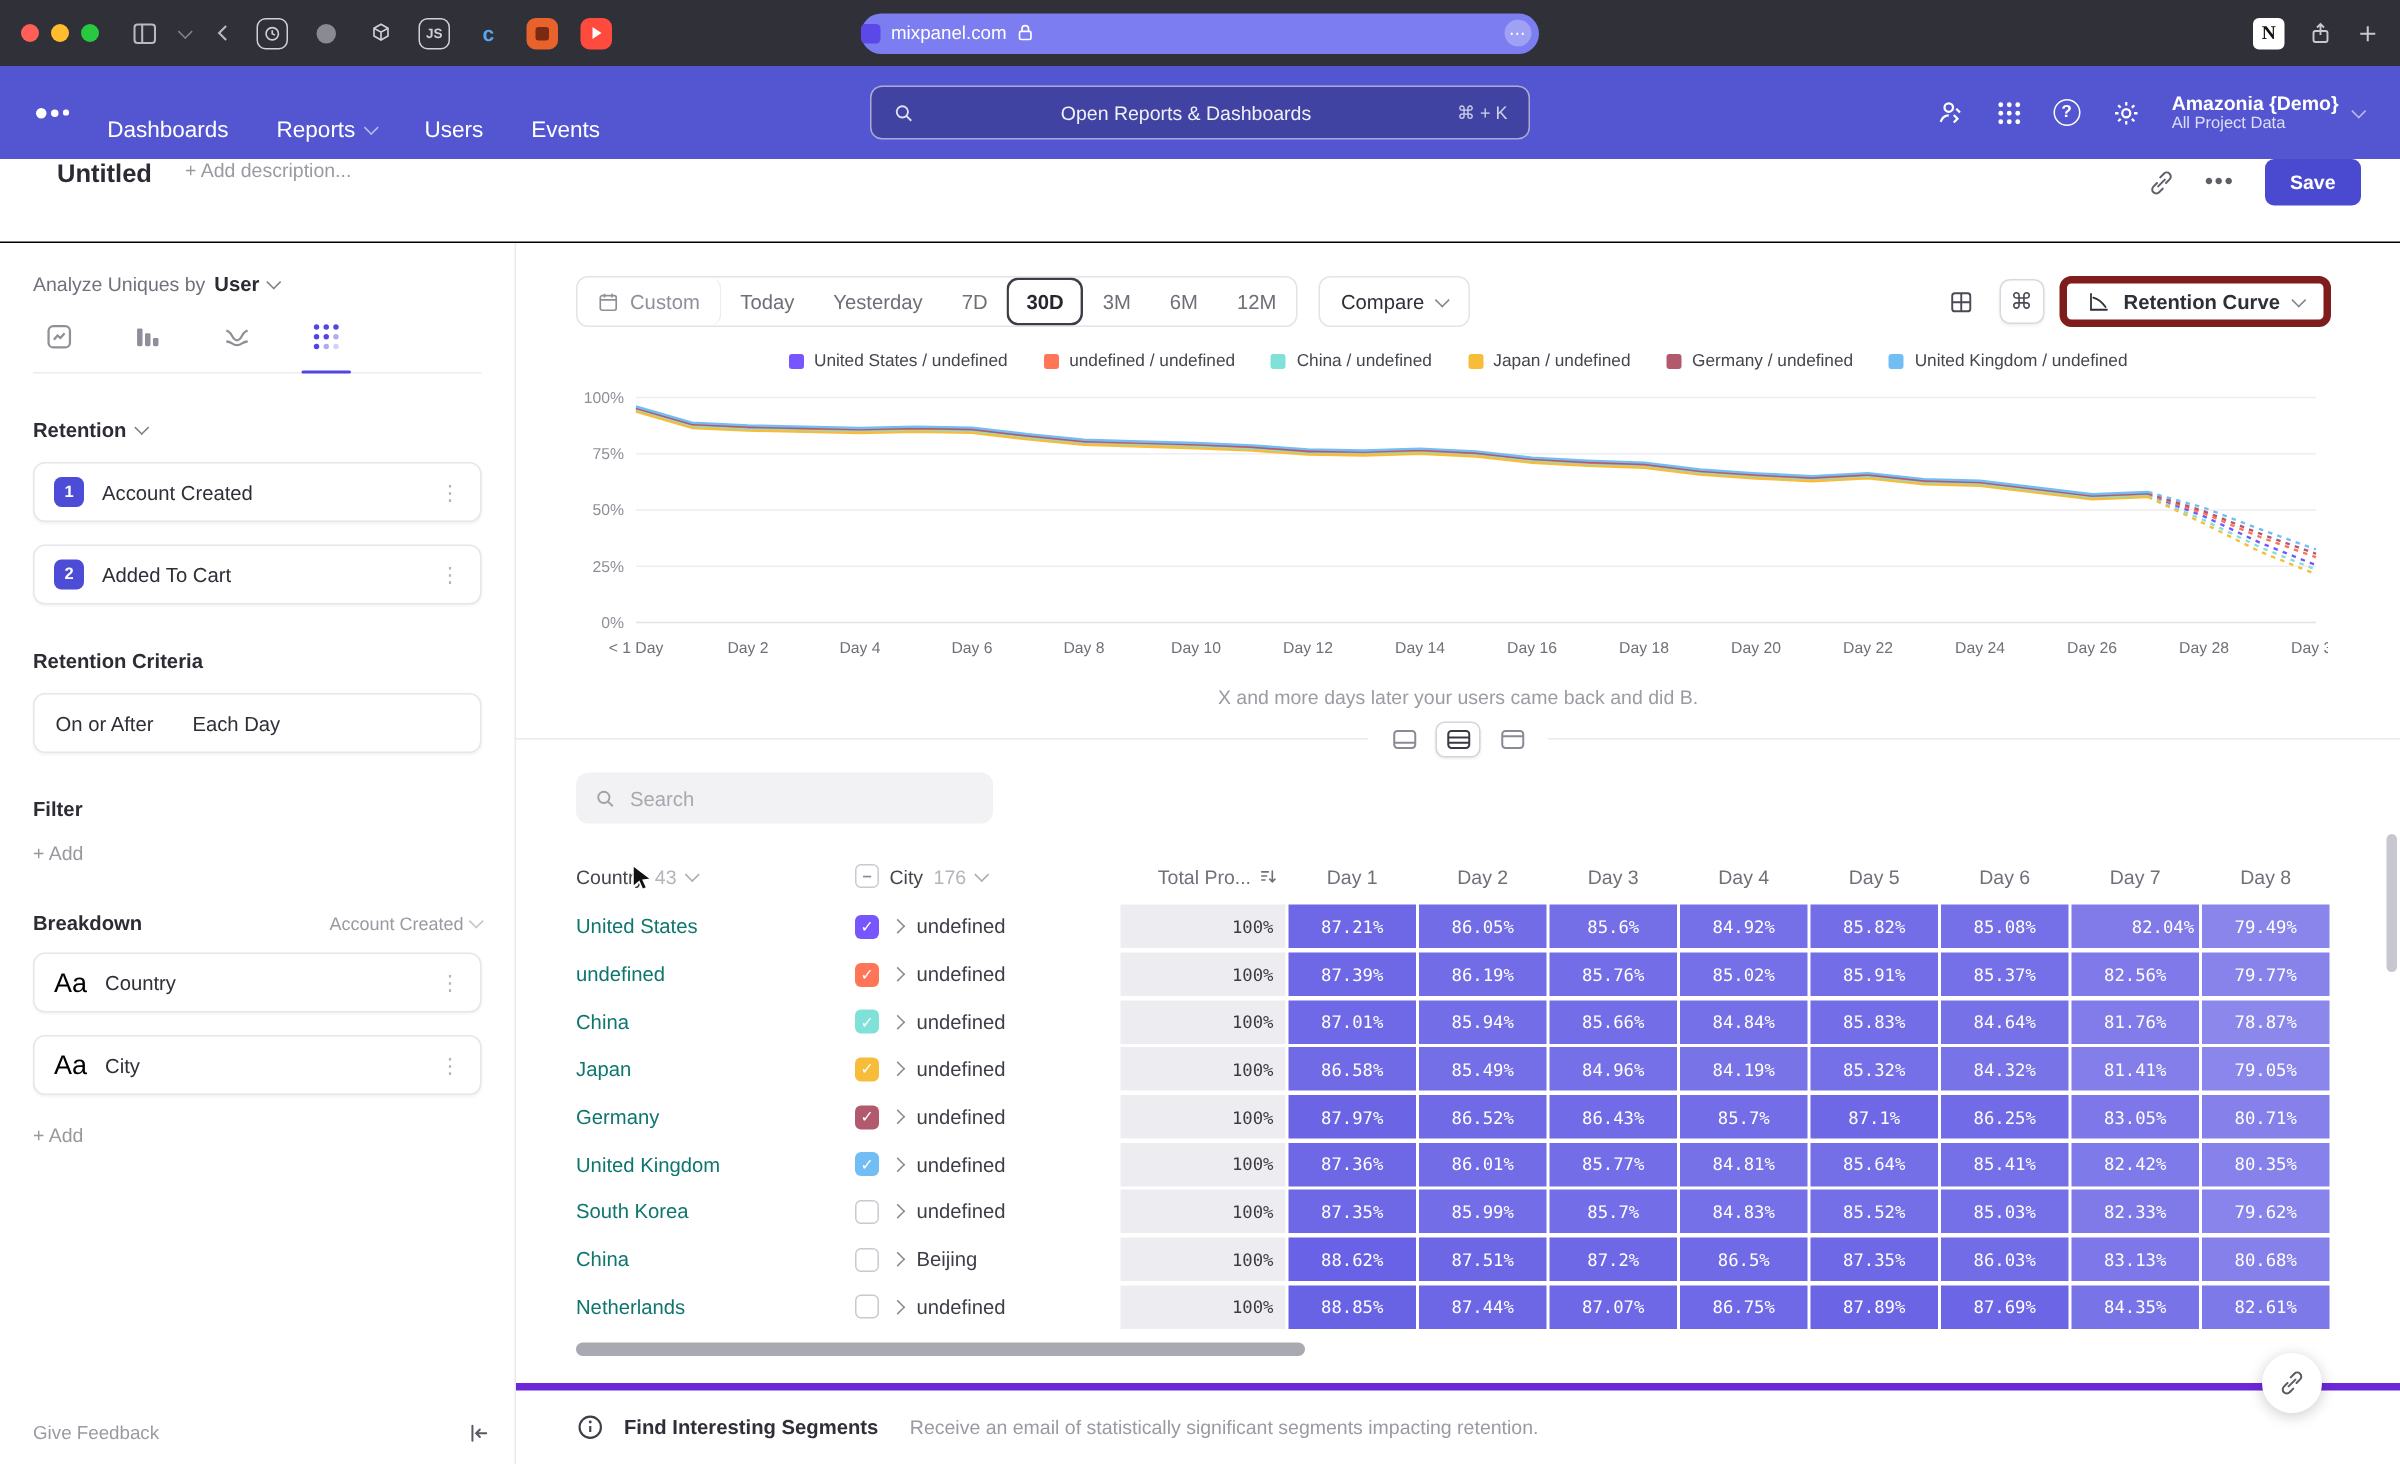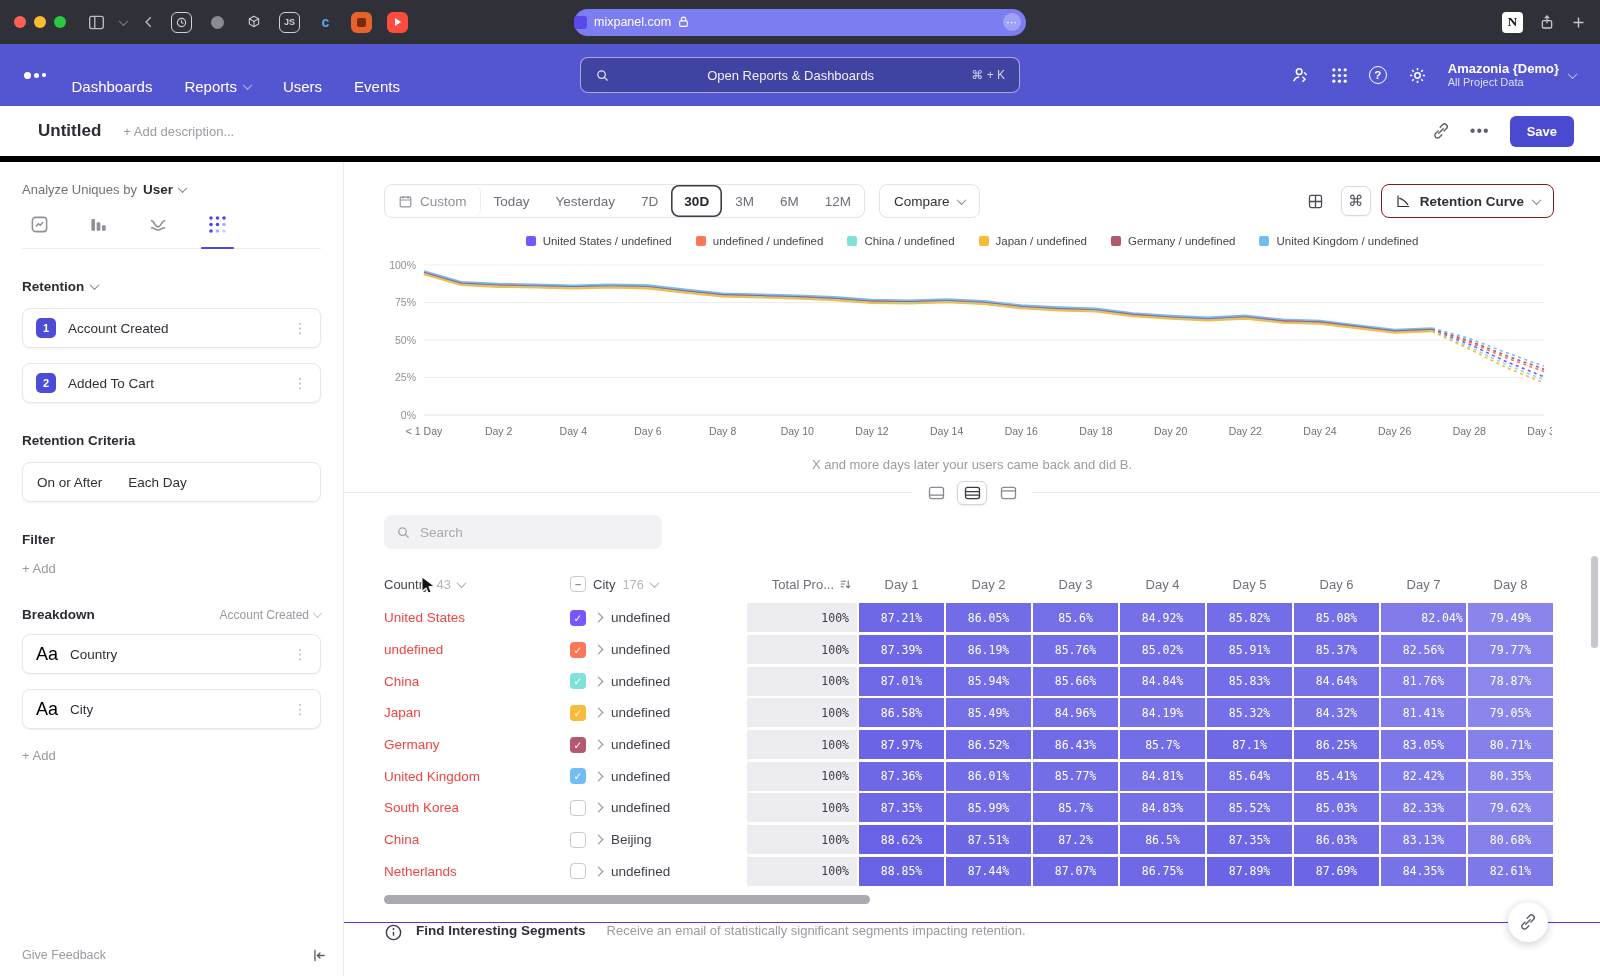--- a/index.html
+++ b/index.html
@@ -37,21 +37,21 @@
     display: flex; align-items: center; padding: 0 14px; font-size: 13px; color: rgba(255,255,255,.92); }
   .hdr-search .mid { flex: 1; text-align: center; }
   .hdr-search .kbd { color: rgba(255,255,255,.75); font-size: 12px; }
   .hdr-right { margin-left: auto; display: flex; align-items: center; gap: 21px; }
   .qmark { width: 18px; height: 18px; border: 1.6px solid #fff; border-radius: 50%; font-size: 11.5px; display: flex; align-items: center; justify-content: center; font-weight: bold; }
   .proj { line-height: 1.2; text-align: left; }
   .proj .p1 { font-size: 13px; font-weight: 700; }
   .proj .p2 { font-size: 11px; color: rgba(255,255,255,.8); }
 
   
-  .pagehdr { height: 56px; display: flex; align-items: center; padding: 0 26px 0 38px; border-bottom: 6px solid #000000; background: #fff; }
+  .pagehdr { height: 56px; display: flex; align-items: flex-start; padding: 0 26px 0 38px; border-bottom: 1px solid #000000; background: #fff; }
   .ptitle { font-size: 17px; font-weight: 700; color: #2b2b33; }
   .adddesc { margin-left: 22px; font-size: 13px; color: #9a9aa2; }
   .ph-right { margin-left: auto; display: flex; align-items: center; gap: 20px; color: #5f5f6a; }
   .dots-h { font-size: 16px; letter-spacing: 1px; color: #5f5f6a; }
   .save-btn { background: #4a4ad0; color: #fff; border: none; font-size: 13px; font-weight: 700; padding: 8px 17px; border-radius: 6px; font-family: inherit; cursor: pointer; }
 
   
   .shell { display: flex; height: 814px; }
   .sidebar { width: 344px; border-right: 1px solid #e9e9ee; padding: 20px 22px 0; position: relative; flex-shrink: 0; }
   .main { flex: 1; display: flex; flex-direction: column; overflow: hidden; position: relative; }
@@ -83,21 +83,21 @@
   .controls { display: flex; align-items: center; padding: 0 46px 0 40px; margin-top: 22px; }
   .rangegrp { display: flex; align-items: stretch; height: 34px; border: 1px solid #e3e3e9; border-radius: 8px; background: #fff; }
   .range { padding: 0 13px; display: flex; align-items: center; gap: 7px; font-size: 13.5px; color: #6f6f78; cursor: pointer; border-radius: 8px; white-space: nowrap; }
   .range.custom { color: #8f8f99; border-right: 1px solid #ececf1; }
   .range.active { box-shadow: inset 0 0 0 1.6px #3d3d47; color: #26262e; font-weight: 700; }
   .compare { margin-left: 14px; height: 34px; border: 1px solid #e3e3e9; border-radius: 8px; padding: 0 14px;
              display: flex; align-items: center; gap: 9px; font-size: 13.5px; color: #2f2f38; background: #fff; cursor: pointer; }
   .ctl-right { margin-left: auto; display: flex; align-items: center; gap: 10px; }
   .icon-btn { width: 30px; height: 30px; border-radius: 7px; display: flex; align-items: center; justify-content: center; color: #4a4a54; cursor: pointer; }
   .icon-btn.boxed { border: 1px solid #d8d8e0; box-shadow: 0 1px 2px rgba(0,0,0,.06); font-size: 15px; }
-  .rc-btn { height: 34px; border: 1px solid #7f1d1d; border-radius: 8px; padding: 0 13px; display: flex; align-items: center; gap: 9px;
+  .rc-btn { height: 34px; border: 5px solid #7f1d1d; border-radius: 8px; padding: 0 13px; display: flex; align-items: center; gap: 9px;
             font-size: 13.5px; font-weight: 600; color: #2f2f38; background: #fff; cursor: pointer; }
 
   
   .legend { display: flex; justify-content: center; gap: 24px; margin-top: 17px; font-size: 11.5px; color: #45454e; flex-wrap: wrap; }
   .lg-item { display: flex; align-items: center; gap: 7px; cursor: pointer; }
   .lg-sw { width: 10px; height: 10px; border-radius: 2px; }
   .chart-wrap { padding: 10px 46px 0 40px; }
   .caption { text-align: center; color: #9b9ba3; font-size: 13px; margin-top: 4px; }
   .divrow { position: relative; border-top: 1px solid #e9e9ee; margin-top: 20px; }
   .vtoggles { position: absolute; top: -12px; left: 50%; transform: translateX(-50%); background: #fff; padding: 0 9px; display: flex; gap: 6px; }
@@ -111,33 +111,33 @@
   .search input::placeholder { color: #a8a8b0; }
   .tbl { margin-top: 20px; }
   .trow { display: grid; grid-template-columns: 186px 176px 112px repeat(8, 1fr); align-items: center; height: 31.7px; }
   .thead { height: 30px; color: #70707a; font-size: 13px; margin-bottom: 3px; }
   .hc { display: flex; align-items: center; gap: 7px; white-space: nowrap; }
   .hc .lbl { color: #45454f; }
   .hc .cnt { color: #b4b4bc; }
   .hc.num { justify-content: center; color: #70707a; }
   .hc.total { justify-content: flex-end; padding-right: 6px; gap: 5px; }
   .hdr-cb { width: 16px; height: 16px; border: 1.5px solid #c9c9d1; border-radius: 4px; display: flex; align-items: center; justify-content: center; color: #8a8a94; font-size: 11px; font-weight: 700; background: #fff; }
-  .c-country { font-size: 13.5px; color: #ef4444; padding-right: 8px; white-space: nowrap; overflow: hidden; }
+  .c-country { font-size: 13.5px; color: #0f766e; padding-right: 8px; white-space: nowrap; overflow: hidden; }
   .c-city { display: flex; align-items: center; gap: 9px; font-size: 13.5px; color: #3e3e48; }
   .cb { width: 16px; height: 16px; border-radius: 4px; display: flex; align-items: center; justify-content: center; flex-shrink: 0; cursor: pointer; }
   .cb.on { color: #fff; font-size: 10.5px; }
   .cb.off { border: 1.5px solid #c9c9d1; background: #fff; }
   .c-total { height: 29px; margin: 0 1px; background: #ededf1; display: flex; align-items: center; justify-content: flex-end; padding-right: 8px;
              font-family: "DejaVu Sans Mono", monospace; font-size: 11.5px; color: #3a3a42; }
   .c-day { height: 29px; margin: 0 1px; display: flex; align-items: center; justify-content: center; color: #fff;
            font-family: "DejaVu Sans Mono", monospace; font-size: 11.5px; }
   .hthumb { height: 9px; width: 486px; background: #a9a9b2; border-radius: 5px; margin-top: 8px; cursor: pointer; }
 
   
-  .footerbar { border-top: 1px solid #6d28d9; height: 54px; display: flex; padding: 0 40px; gap: 13px; margin-top: auto; background: #fff; }
+  .footerbar { border-top: 5px solid #6d28d9; height: 54px; display: flex; align-items: center; padding: 0 40px; gap: 13px; margin-top: auto; background: #fff; }
   .fi-title { font-size: 13.5px; font-weight: 700; color: #2f2f38; }
   .fi-sub { font-size: 13px; color: #9a9aa2; margin-left: 8px; }
 
   .float-link { position: absolute; right: 52px; bottom: 34px; width: 40px; height: 40px; border-radius: 50%; background: #fff;
                 box-shadow: 0 2px 10px rgba(0,0,0,.2); display: flex; align-items: center; justify-content: center; color: #5a5a64; cursor: pointer; z-index: 5; }
   .vscroll { position: absolute; right: 2px; top: 556px; width: 7px; height: 92px; background: #c7c7cf; border-radius: 4px; z-index: 4; }
   .cursor { position: absolute; left: 420px; top: 576px; z-index: 9; pointer-events: none; }
 </style>
 </head>
 <body>

